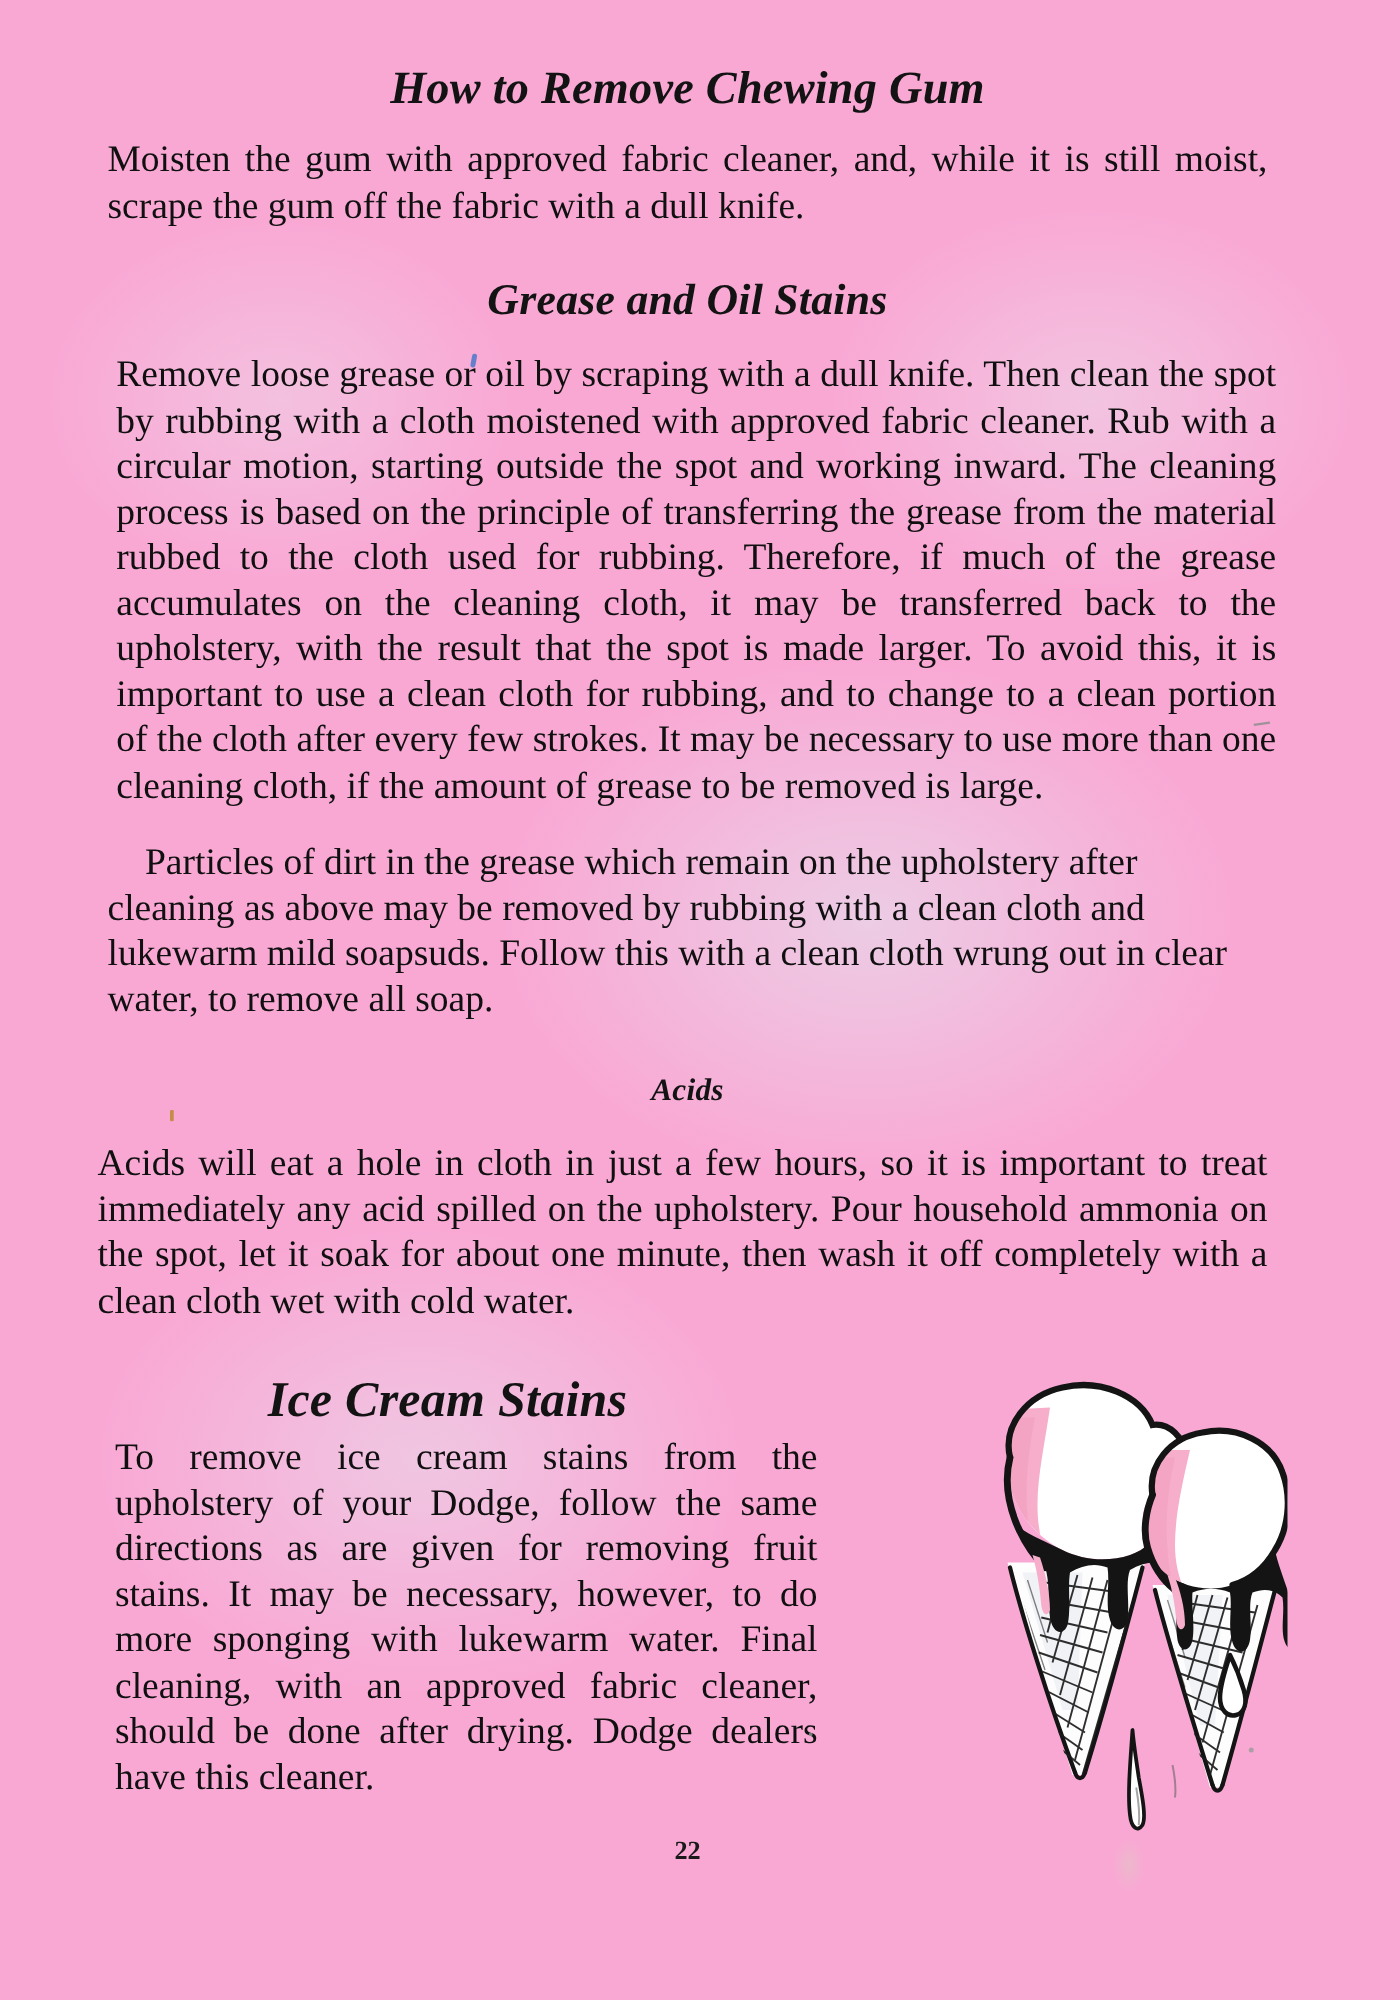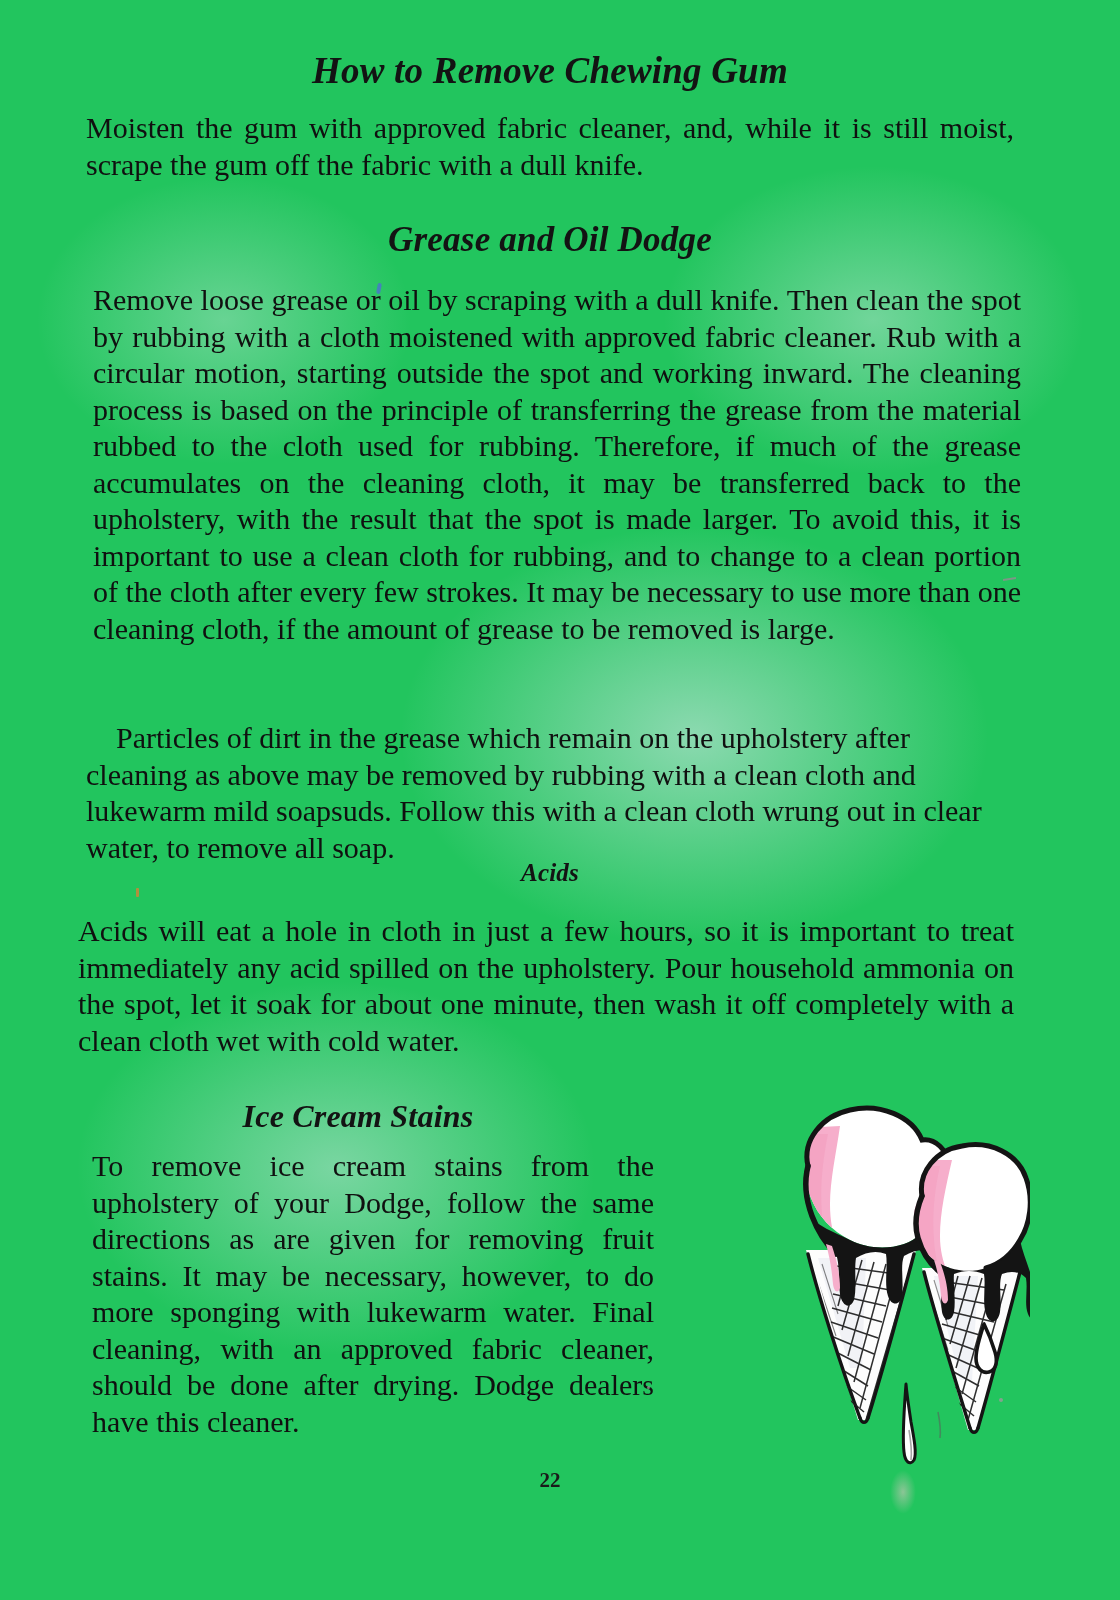--- a/index.html
+++ b/index.html
@@ -7,21 +7,21 @@
     padding: 0;
     background: #ffffff;
   }
   body {
     font-family: "Liberation Serif", "DejaVu Serif", serif;
   }
   .page {
     position: relative;
     width: 1120px;
     height: 1600px;
-    background: #22c55e;
+    background: #f9a8d4;
     overflow: hidden;
     box-sizing: border-box;
   }
   
   .paper-tint {
     position: absolute;
     inset: 0;
     background:
       radial-gradient(ellipse 420px 300px at 62% 46%, rgba(226,234,243,0.55) 0%, rgba(226,234,243,0) 70%),
       radial-gradient(ellipse 360px 260px at 30% 73%, rgba(228,235,244,0.45) 0%, rgba(228,235,244,0) 72%),
@@ -42,35 +42,35 @@
     font-weight: bold;
     color: #131313;
     text-align: center;
     margin: 0;
     letter-spacing: 0.2px;
   }
 
   .t-chewing  { font-size: 37px; line-height: 1; position: absolute; left: 0; top: 52px;  width: 1100px; }
   .t-grease   { font-size: 35px; line-height: 1; position: absolute; left: 0; top: 222px; width: 1100px; }
   .t-acids    { font-size: 25px; line-height: 1; position: absolute; left: 0; top: 860px; width: 1100px; }
-  .t-icecream { font-size: 32px; line-height: 1; position: absolute; left: 78px; top: 1100px; width: 560px; }
+  .t-icecream { font-size: 40px; line-height: 1; position: absolute; left: 78px; top: 1100px; width: 560px; }
 
   p.body-text {
     font-family: "Liberation Serif", "DejaVu Serif", serif;
     font-size: 30px;
     line-height: 36.5px;
     color: #101010;
     text-align: justify;
     text-justify: inter-word;
     margin: 0;
     -webkit-hyphens: none;
     hyphens: none;
   }
   p.body-text.last-flush { text-align: left; }
-  p.indented { text-indent: 30px; margin-top: 48px; }
+  p.indented { text-indent: 30px; }
 
   .p-gum      { position: absolute; left: 86px; top: 110px; width: 928px; }
   .p-grease1  { position: absolute; left: 93px; top: 282px; width: 928px; }
   .p-grease2  { position: absolute; left: 86px; top: 672px; width: 928px; }
   .p-acids    { position: absolute; left: 78px; top: 913px; width: 936px; }
   .p-ice      { position: absolute; left: 92px; top: 1148px; width: 562px;
                 font-size: 25px; line-height: 35.5px; }
 
   .page-number {
     position: absolute;
@@ -144,21 +144,21 @@
 
 <div class="page">
   <div class="paper-tint"></div>
 
   <div class="content">
 
     <h1 class="section-title t-chewing">How to Remove Chewing Gum</h1>
 
     <p class="body-text p-gum">Moisten the gum with approved fabric cleaner, and, while it is still moist, scrape the gum off the fabric with a dull knife.</p>
 
-    <h2 class="section-title t-grease">Grease and Oil Dodge</h2>
+    <h2 class="section-title t-grease">Grease and Oil Stains</h2>
 
     <p class="body-text p-grease1">Remove loose grease or oil by scraping with a dull knife. Then clean the spot by rubbing with a cloth moistened with approved fabric cleaner. Rub with a circular motion, starting outside the spot and working inward. The cleaning process is based on the principle of transferring the grease from the material rubbed to the cloth used for rubbing. Therefore, if much of the grease accumulates on the cleaning cloth, it may be transferred back to the upholstery, with the result that the spot is made larger. To avoid this, it is important to use a clean cloth for rubbing, and to change to a clean portion of the cloth after every few strokes. It may be necessary to use more than one cleaning cloth, if the amount of grease to be removed is large.</p>
 
     <p class="body-text indented last-flush p-grease2">Particles of dirt in the grease which remain on the upholstery after cleaning as above may be removed by rubbing with a clean cloth and lukewarm mild soapsuds. Follow this with a clean cloth wrung out in clear water, to remove all soap.</p>
 
     <h2 class="section-title t-acids">Acids</h2>
 
     <p class="body-text p-acids">Acids will eat a hole in cloth in just a few hours, so it is important to treat immediately any acid spilled on the upholstery. Pour household ammonia on the spot, let it soak for about one minute, then wash it off completely with a clean cloth wet with cold water.</p>
 
     <h2 class="section-title t-icecream">Ice Cream Stains</h2>

